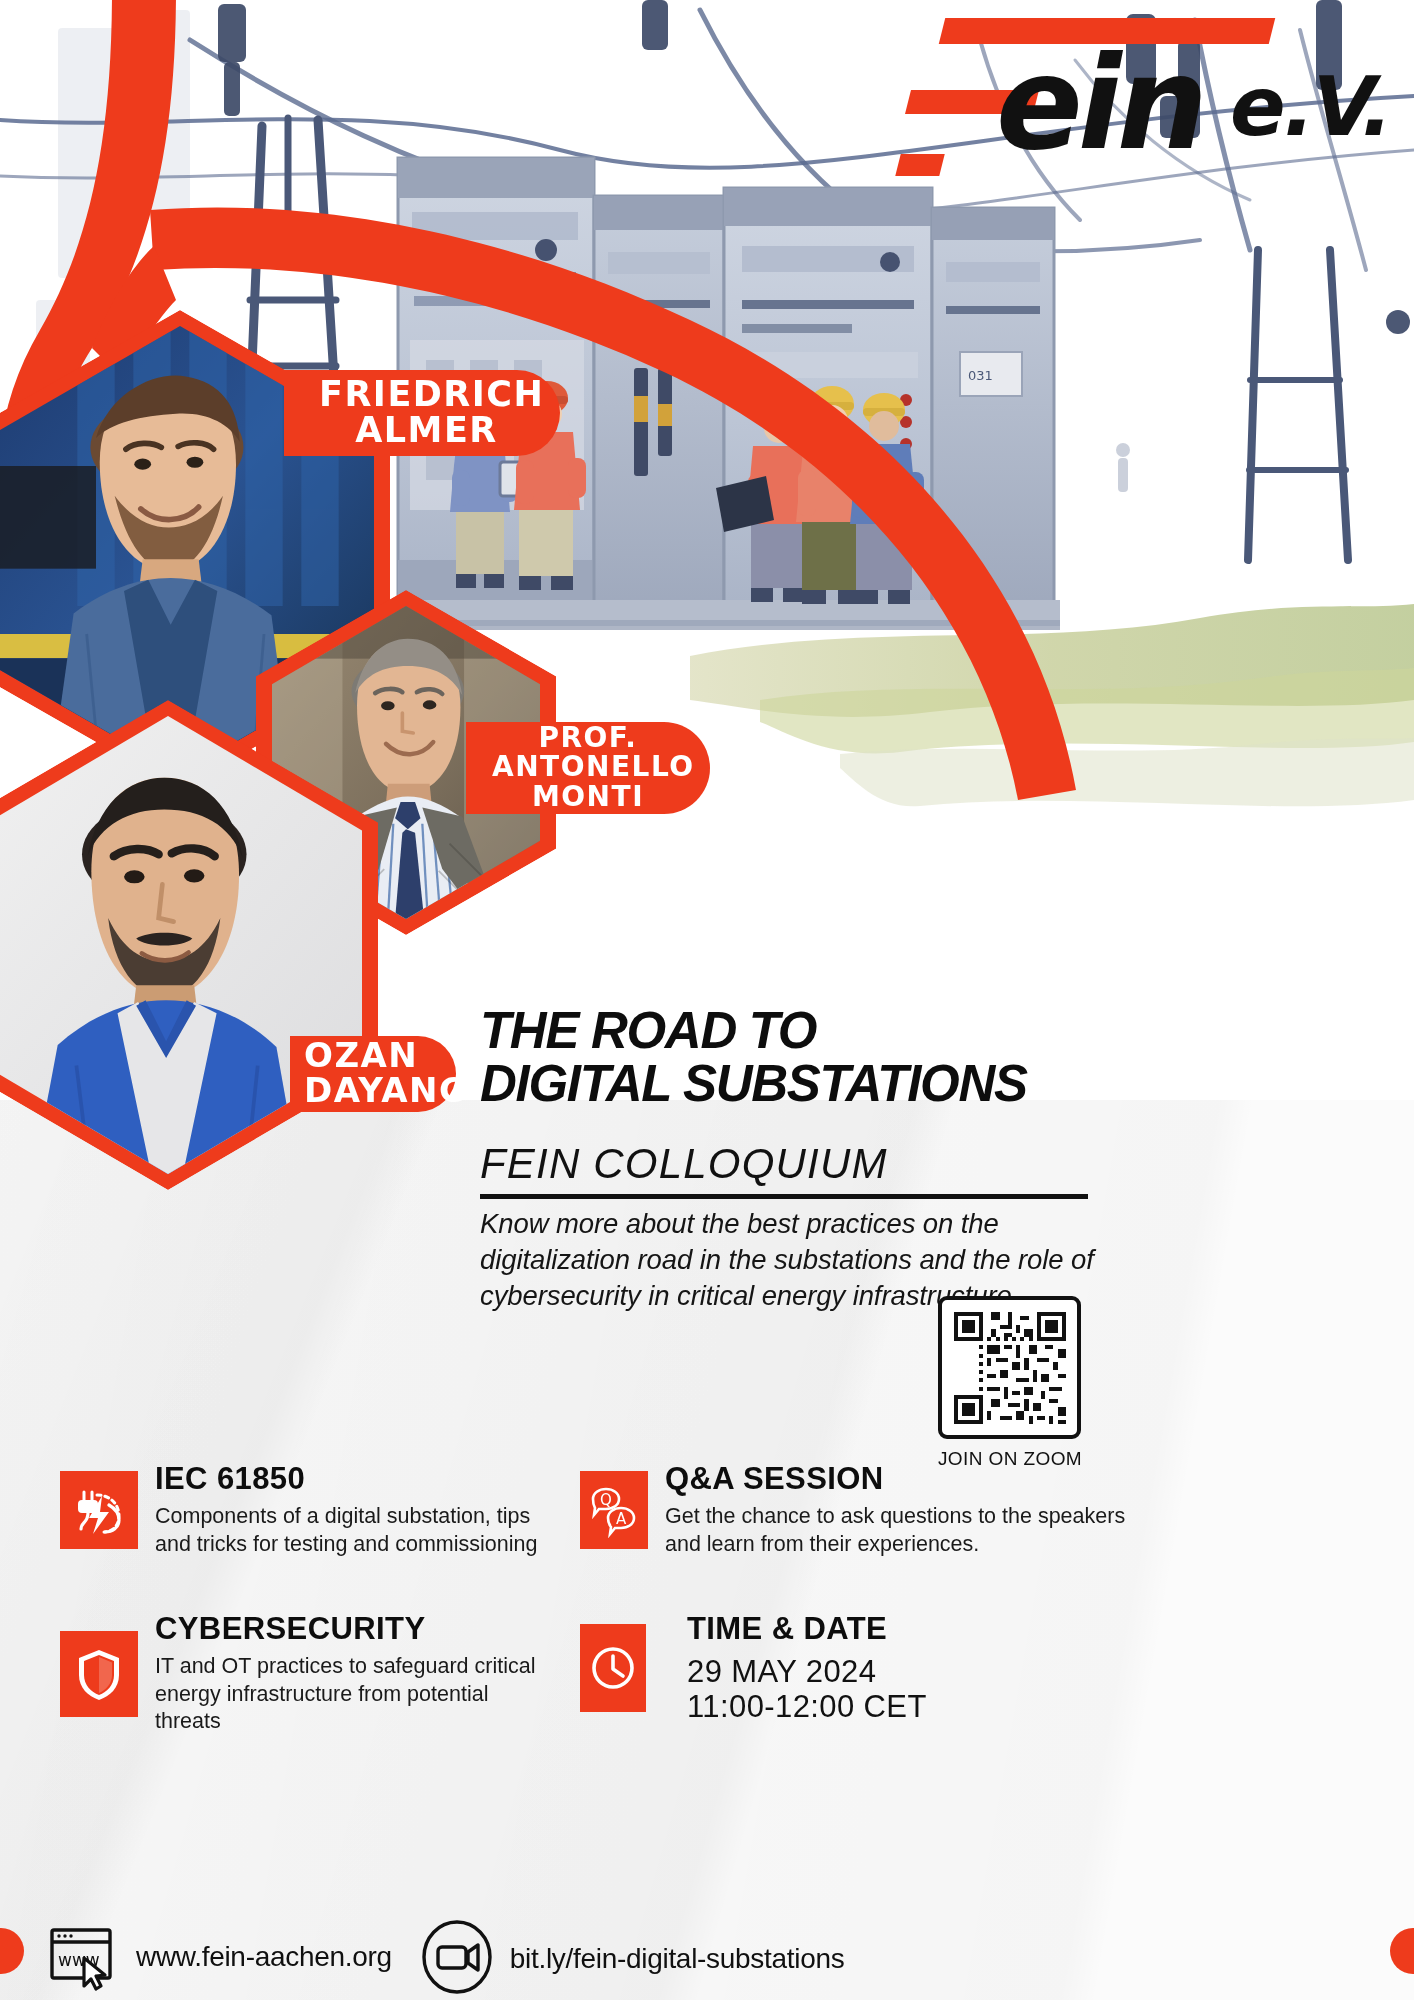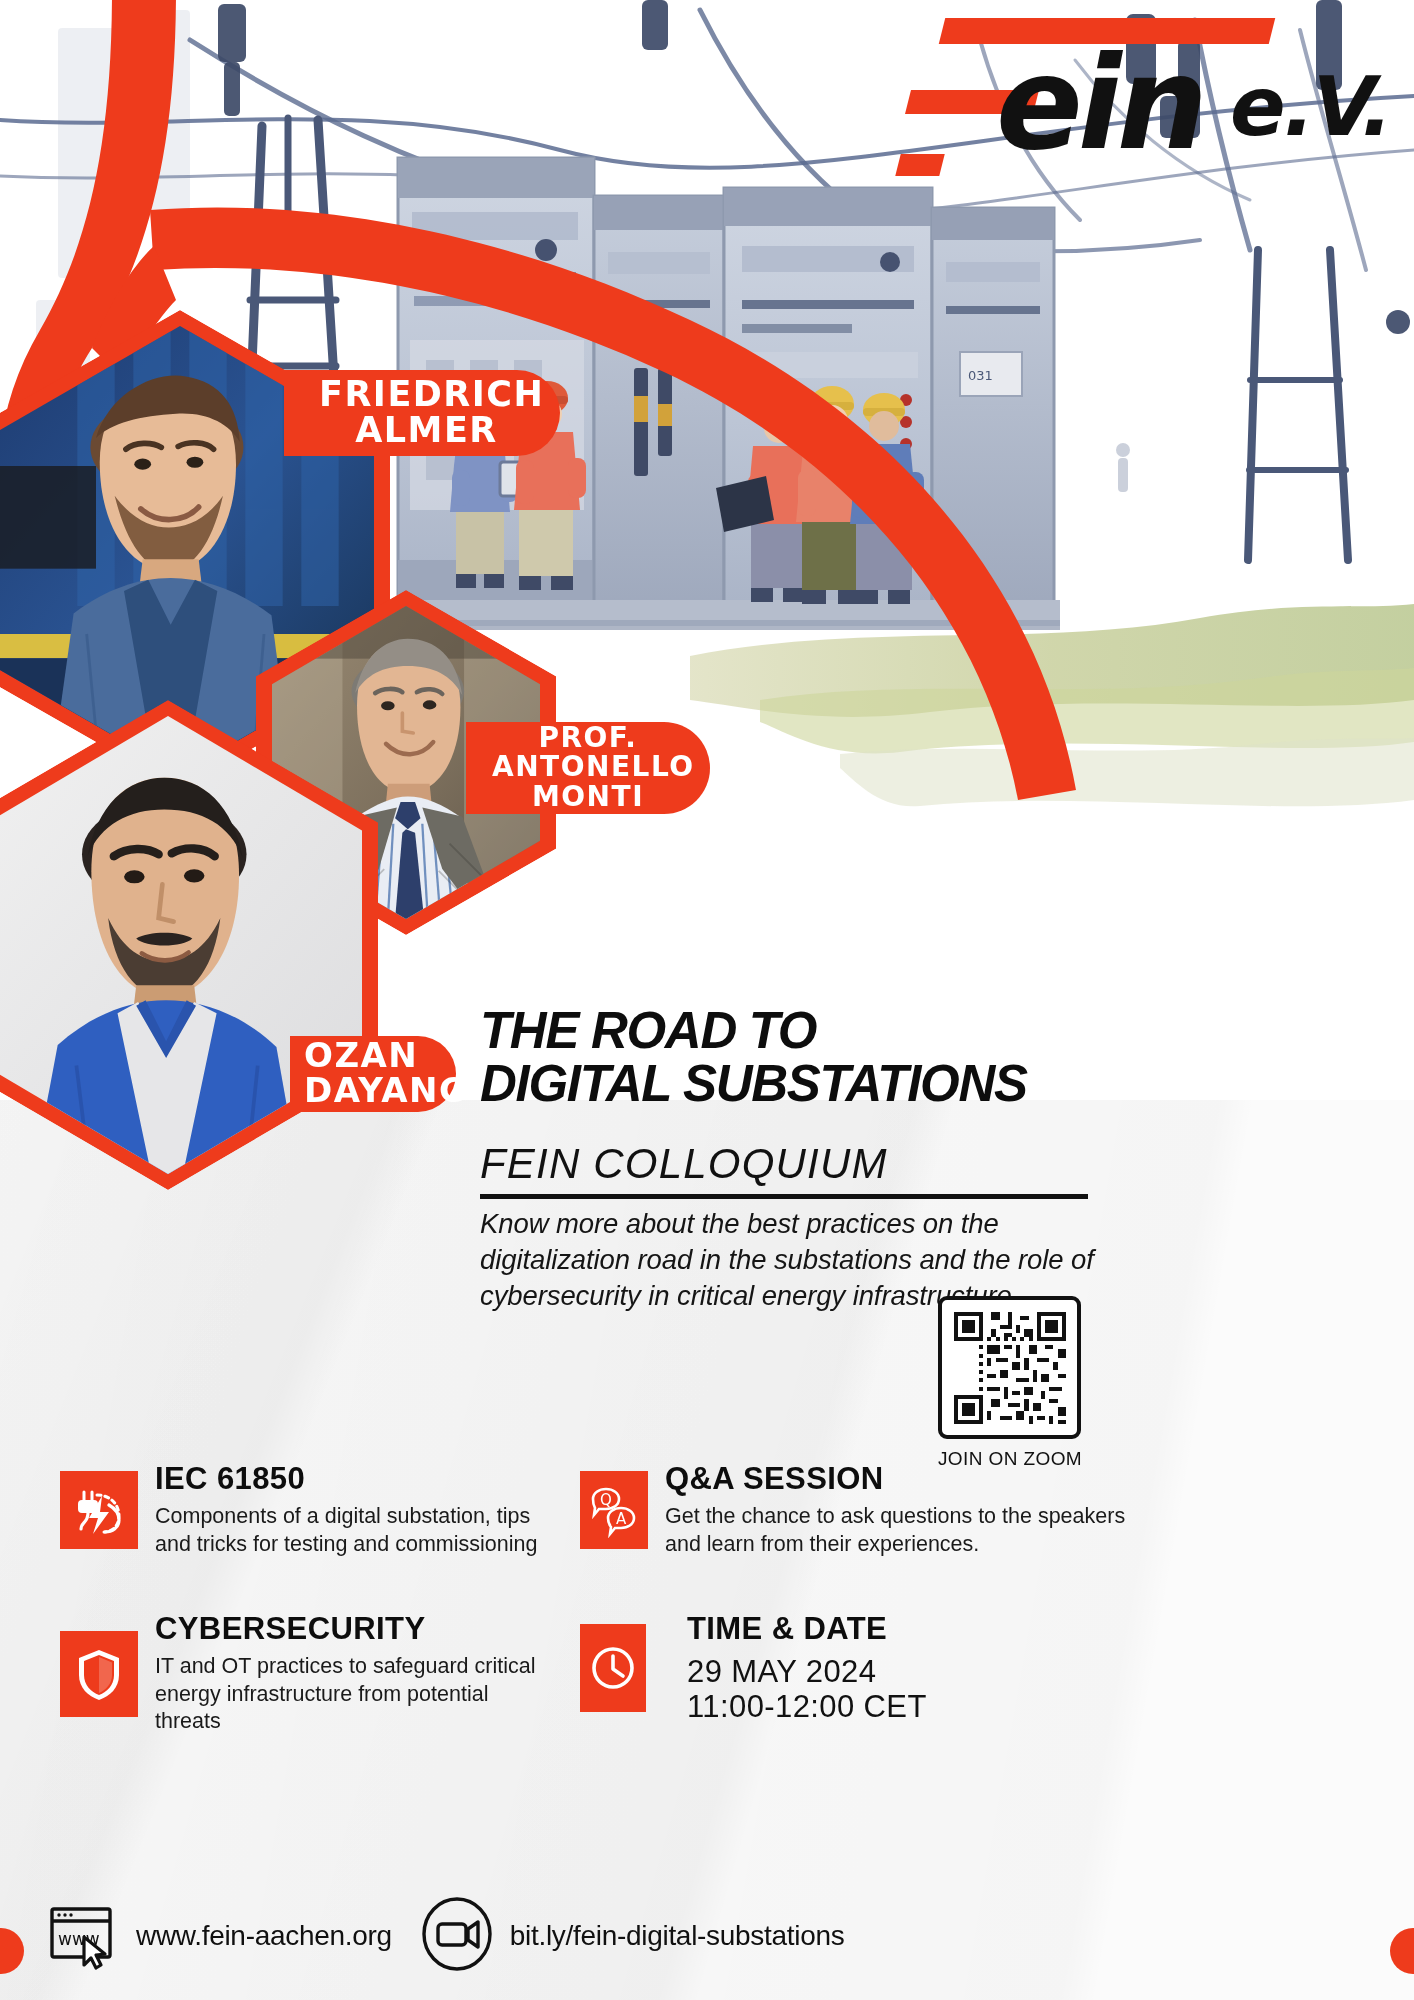--- a/index.html
+++ b/index.html
@@ -133,21 +133,21 @@
   #qr-box svg { display: block; }
   #qr-label {
     position: absolute; left: 920px; top: 1448px; width: 180px;
     text-align: center; font-size: 19px; font-weight: 400; color: #111;
     letter-spacing: 0.4px; z-index: 26;
   }
 
   
   #footer {
     position: absolute; left: 0; bottom: 0; width: 1414px; height: 128px;
-    z-index: 28; display: flex; align-items: center;
+    z-index: 28; display: flex; align-items: flex-end;
   }
   .footer-dot {
     position: absolute; width: 46px; height: 46px; border-radius: 50%;
     background: #ee3b1c; top: 56px;
   }
   .footer-dot.left { left: -22px; }
   .footer-dot.right { right: -22px; }
   .footer-item { display: flex; align-items: center; }
   .footer-text {
     font-size: 28px; color: #101010; letter-spacing: -0.3px;

